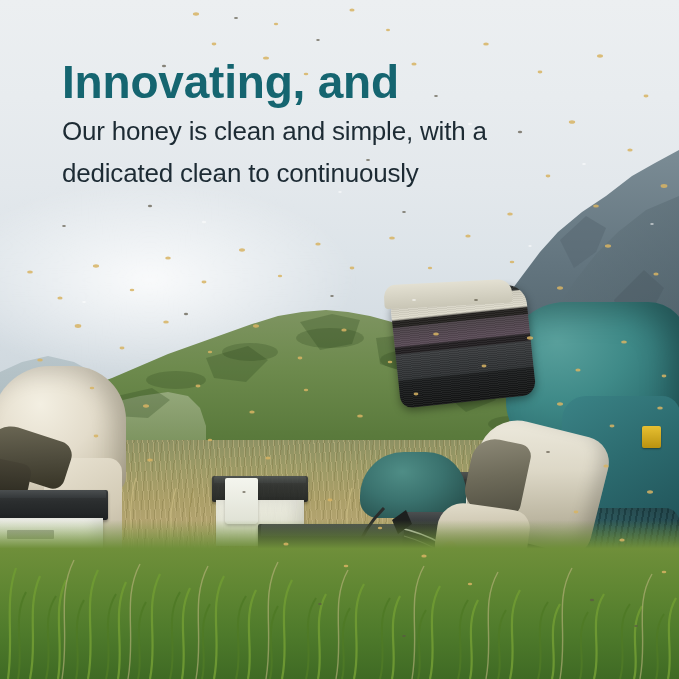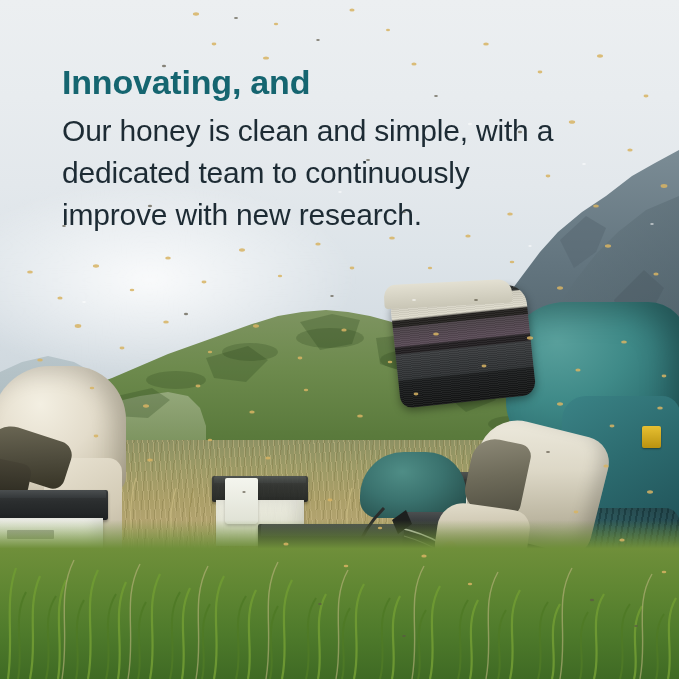--- a/index.html
+++ b/index.html
@@ -225,30 +225,30 @@
     filter:blur(.4px);
   }
 
   
   #bee-layer { position:absolute; left:0; top:0; width:679px; height:679px; pointer-events:none; }
 
   
   #text-block { position:absolute; left:62px; top:62px; width:520px; }
   #headline {
     color:#156570;
-    font-size:34px;
+    font-size:46px;
     font-weight:700;
     line-height:41px;
     letter-spacing:-.2px;
   }
   #headline .hl { display:block; }
   #subcopy {
     margin-top:7px;
     color:#1d2b34;
-    font-size:30px;
+    font-size:26px;
     font-weight:400;
     line-height:42px;
     letter-spacing:-.2px;
     max-width:500px;
   }
   #subcopy .sl { display:block; }
 </style>
 </head>
 <body>
 
@@ -631,18 +631,17 @@
       <ellipse cx="84" cy="302" rx="1.9" ry="1.1"></ellipse>
     </g>
   </svg>
 
   <div id="text-block">
     <h1 id="headline">
       <span class="hl">Innovating, and</span>
     </h1>
     <p id="subcopy">
       <span class="sl">Our honey is clean and simple, with a</span>
-      <span class="sl">dedicated team to continuously</span>
-      <span class="sl">improve with new research.</span>
+      <span class="sl">dedicated clean to continuously</span>
     </p>
   </div>
 
 </div>
 
 </body></html>

